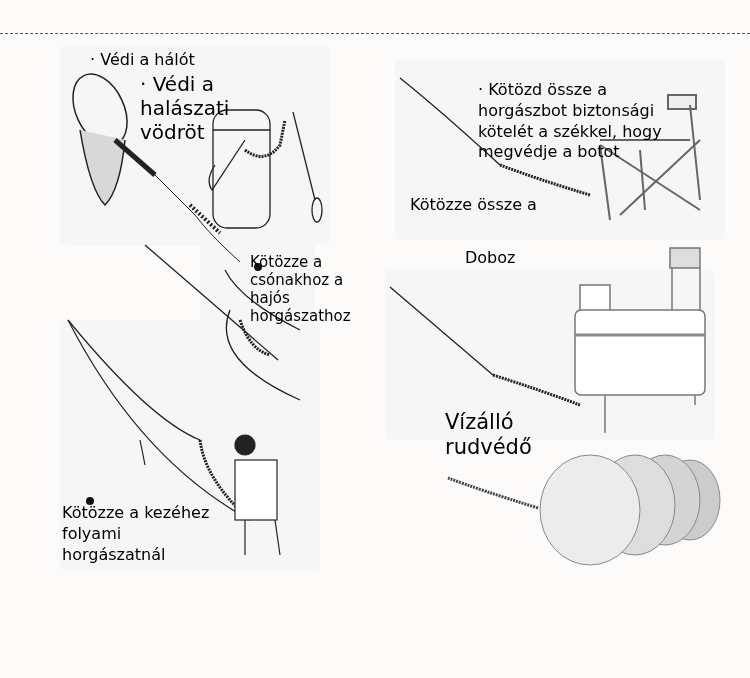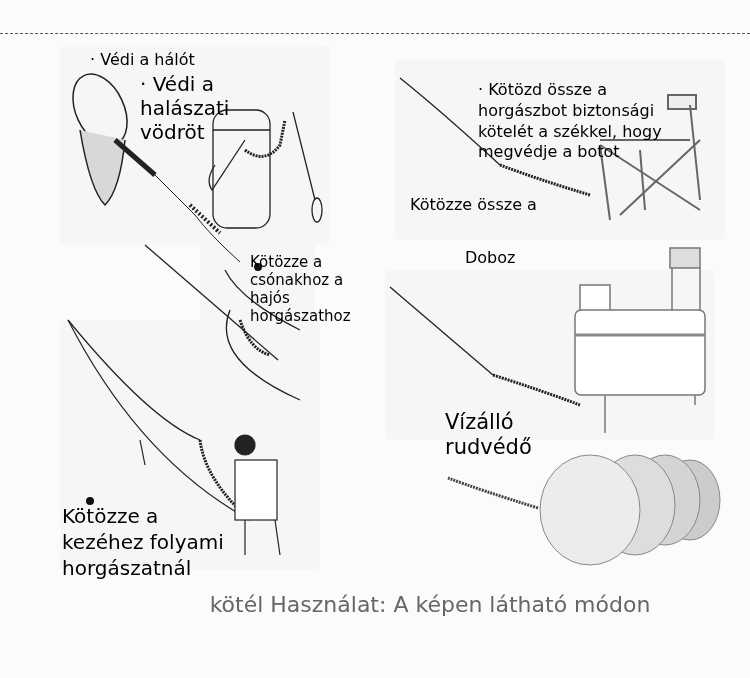--- a/index.html
+++ b/index.html
@@ -101,17 +101,16 @@
 
 <div class="lbl" style="left:90px;top:50px;font-size:16px;">· Védi a hálót</div>
 <div class="lbl" style="left:140px;top:72px;width:160px;font-size:20px;">· Védi a halászati vödröt</div>
 <div class="lbl" style="left:478px;top:80px;width:190px;font-size:16px;line-height:1.3;">· Kötözd össze a horgászbot biztonsági kötelét a székkel, hogy megvédje a botot</div>
 <div class="lbl" style="left:410px;top:195px;width:160px;font-size:16px;line-height:1.3;">Kötözze össze a</div>
 <div class="lbl" style="left:465px;top:248px;font-size:16px;">Doboz</div>
 <div class="dot" style="left:254px;top:263px;"></div>
 <div class="lbl" style="left:228px;top:253px;width:112px;font-size:15px;margin-left:22px;">Kötözze a csónakhoz a hajós horgászathoz</div>
 <div class="lbl" style="left:445px;top:410px;width:110px;font-size:21px;">Vízálló rudvédő</div>
 <div class="dot" style="left:86px;top:497px;"></div>
-<div class="lbl" style="left:62px;top:503px;width:165px;font-size:20px;line-height:1.3;">Kötözze a kezéhez folyami horgászatnál</div>
+<div class="lbl" style="left:62px;top:503px;width:165px;font-size:16px;line-height:1.3;">Kötözze a kezéhez folyami horgászatnál</div>
 
 <div class="caption">
-  <div>kötél Használat: A képen látható módon</div>
 </div>
 
 </body></html>

